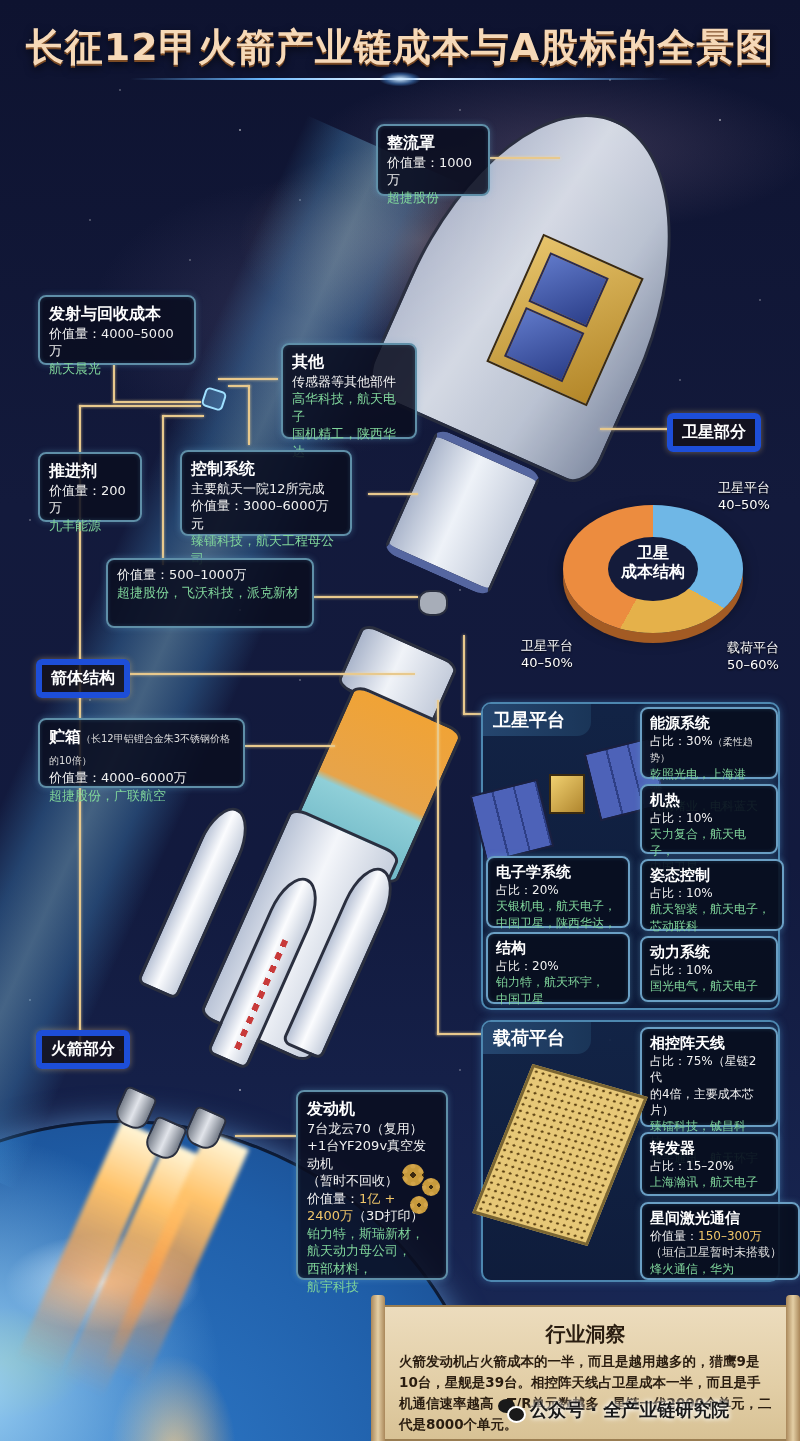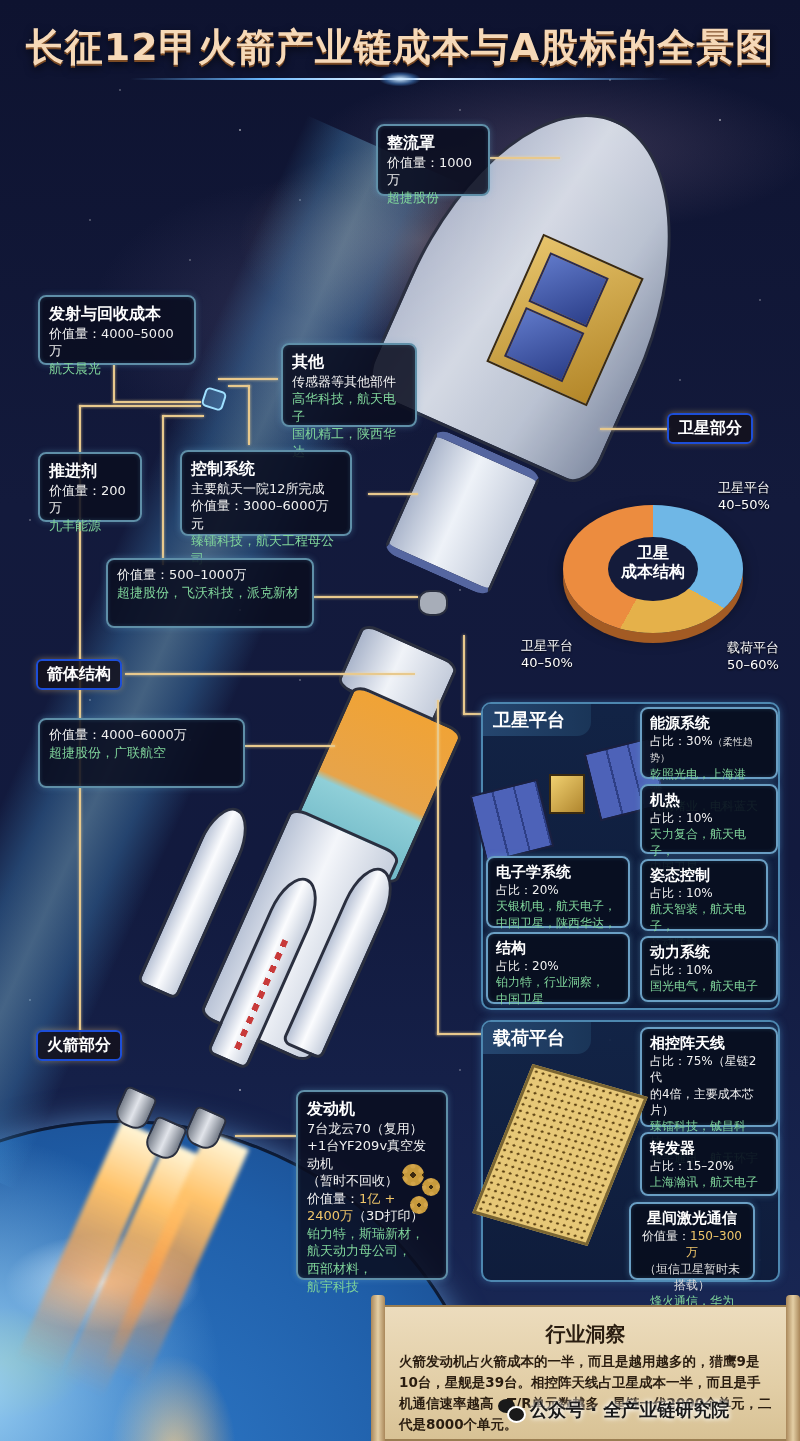--- a/index.html
+++ b/index.html
@@ -46,21 +46,21 @@
   
   .box { position: absolute; background: rgba(10,14,32,.88);
     border: 2px solid #5f8fa8; border-radius: 8px; padding: 6px 9px;
     box-shadow: 0 0 6px rgba(110,180,220,.35), inset 0 0 4px rgba(110,180,220,.2); line-height: 1.35; }
   .box .h { font-size: 16px; font-weight: bold; color: #fff; }
   .box .v { font-size: 13px; color: #f1f1f1; }
   .box .c { font-size: 13px; color: #7fd49a; }
   .box .note { font-size: 10px; color: #ddd; font-weight: normal; }
   .box .gold { color: #f0c66a; }
 
-  .tag { position: absolute; border: 2px solid #1d4ed8; border-radius: 6px; background: rgba(20,18,28,.85);
+  .tag { position: absolute; border: 6px solid #1d4ed8; border-radius: 6px; background: rgba(20,18,28,.85);
     color: #fff; font-weight: bold; font-size: 16px; padding: 3px 9px;
     box-shadow: 0 0 6px rgba(230,190,120,.45); }
 
   
   .ln { position: absolute; background: #e8c98d; box-shadow: 0 0 3px rgba(255,220,150,.8); }
   .ln.h { height: 2px; } .ln.v { width: 2px; }
 
   
   .beam { position: absolute; left: 300px; top: 150px; width: 170px; height: 1100px;
     transform: rotate(24deg); transform-origin: top center;
@@ -213,21 +213,21 @@
   <div class="v"><span>价值量：</span><span>1000万</span></div>
   <div class="c">超捷股份</div>
 </div>
 
 <div class="box" style="left:38px;top:295px;width:158px;height:70px;">
   <div class="h">发射与回收成本</div>
   <div class="v"><span>价值量：</span><span>4000–5000万</span></div>
   <div class="c">航天晨光</div>
 </div>
 
-<div class="box" style="left:281px;top:343px;width:136px;height:84px;">
+<div class="box" style="left:281px;top:343px;width:136px;height:96px;">
   <div class="h">其他</div>
   <div class="v">传感器等其他部件</div>
   <div class="c">高华科技，航天电子</div>
   <div class="c">国机精工，陕西华达</div>
 </div>
 
 <div class="box" style="left:38px;top:452px;width:104px;height:70px;">
   <div class="h">推进剂</div>
   <div class="v"><span>价值量：</span><span>200万</span></div>
   <div class="c">九丰能源</div>
@@ -243,20 +243,21 @@
 <div class="box" style="left:106px;top:558px;width:208px;height:70px;">
   <div class="v"><span>价值量：</span><span>500–1000万</span></div>
   <div class="c">超捷股份，飞沃科技，派克新材</div>
 </div>
 
 <div class="tag" style="left:36px;top:659px;">箭体结构</div>
 <div class="tag" style="left:667px;top:413px;">卫星部分</div>
 <div class="tag" style="left:36px;top:1030px;">火箭部分</div>
 
 <div class="box" style="left:38px;top:718px;width:207px;height:70px;">
+  <div class="h"><span>贮箱</span><span class="note">（长12甲铝锂合金朱3不锈钢价格的10倍）</span></div>
   <div class="v"><span>价值量：</span><span>4000–6000万</span></div>
   <div class="c">超捷股份，广联航空</div>
 </div>
 
 <div class="box" style="left:296px;top:1090px;width:152px;height:190px;">
   <div class="h">发动机</div>
   <div class="v">7台龙云70（复用）</div>
   <div class="v">+1台YF209v真空发动机</div>
   <div class="v">（暂时不回收）</div>
   <div class="v"><span>价值量：</span><span class="gold">1亿 +</span></div>
@@ -307,30 +308,30 @@
     <div class="v"><span>占比：</span><span>10%</span></div>
     <div class="c">天力复合，航天电子，</div>
     <div class="c">中国卫星</div>
   </div>
   <div class="box" style="left:3px;top:152px;width:144px;height:72px;">
     <div class="h">电子学系统</div>
     <div class="v"><span>占比：</span><span>20%</span></div>
     <div class="c">天银机电，航天电子，</div>
     <div class="c">中国卫星，陕西华达，</div>
   </div>
-  <div class="box" style="left:157px;top:155px;width:128px;height:72px;">
+  <div class="box" style="left:157px;top:155px;width:144px;height:72px;">
     <div class="h">姿态控制</div>
     <div class="v"><span>占比：</span><span>10%</span></div>
     <div class="c">航天智装，航天电子，</div>
     <div class="c">芯动联科</div>
   </div>
   <div class="box" style="left:3px;top:228px;width:144px;height:72px;padding-left:8px;">
     <div class="h">结构</div>
     <div class="v"><span>占比：</span><span>20%</span></div>
-    <div class="c">铂力特，行业洞察，</div>
+    <div class="c">铂力特，航天环宇，</div>
     <div class="c">中国卫星</div>
   </div>
   <div class="box" style="left:157px;top:232px;width:138px;height:66px;">
     <div class="h">动力系统</div>
     <div class="v"><span>占比：</span><span>10%</span></div>
     <div class="c">国光电气，航天电子</div>
   </div>
 </div>
 
 <div class="panel" style="left:481px;top:1020px;width:299px;height:262px;">
@@ -340,21 +341,21 @@
     <div class="v"><span>占比：</span><span>75%（星链2代</span></div>
     <div class="v">的4倍，主要成本芯片）</div>
     <div class="c">臻镭科技，铖昌科技，</div>
     <div class="c">通宇通讯，航天环宇</div>
   </div>
   <div class="box" style="left:157px;top:110px;width:138px;height:64px;">
     <div class="h">转发器</div>
     <div class="v"><span>占比：</span><span>15–20%</span></div>
     <div class="c">上海瀚讯，航天电子</div>
   </div>
-  <div class="box" style="left:146px;top:180px;width:126px;height:78px;text-align:center;">
+  <div class="box" style="left:157px;top:180px;width:160px;height:78px;">
     <div class="h">星间激光通信</div>
     <div class="v"><span>价值量：</span><span class="gold">150–300万</span></div>
     <div class="v note">（垣信卫星暂时未搭载）</div>
     <div class="c">烽火通信，华为</div>
   </div>
 </div>
 <div class="phased"></div>
 
 <div class="scroll">
   <div class="scroll-title">行业洞察</div>

